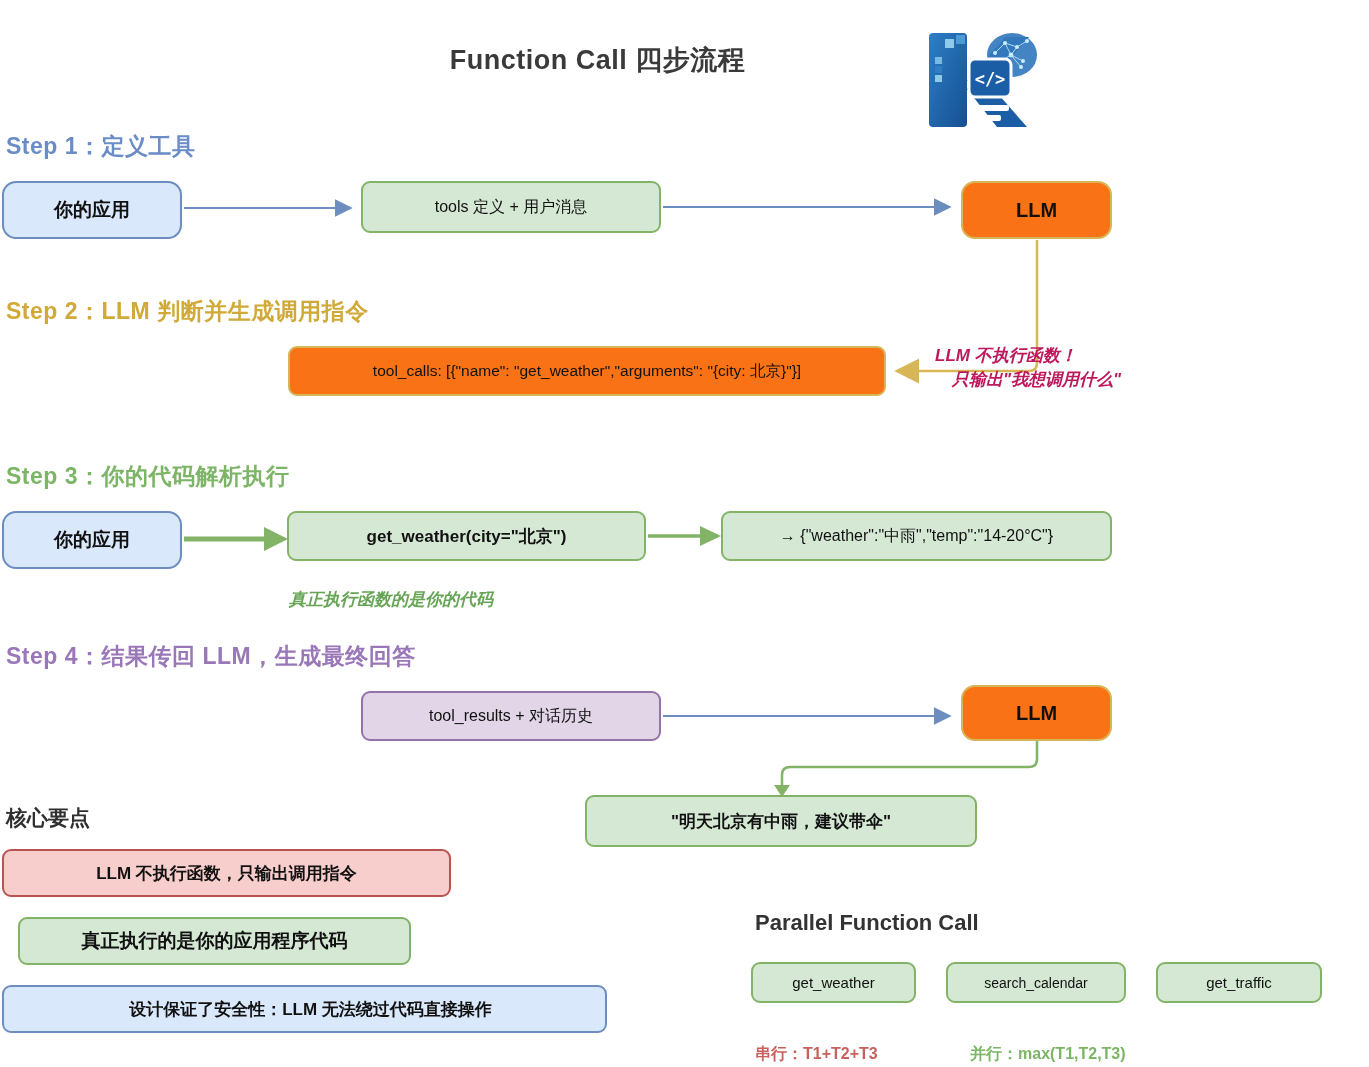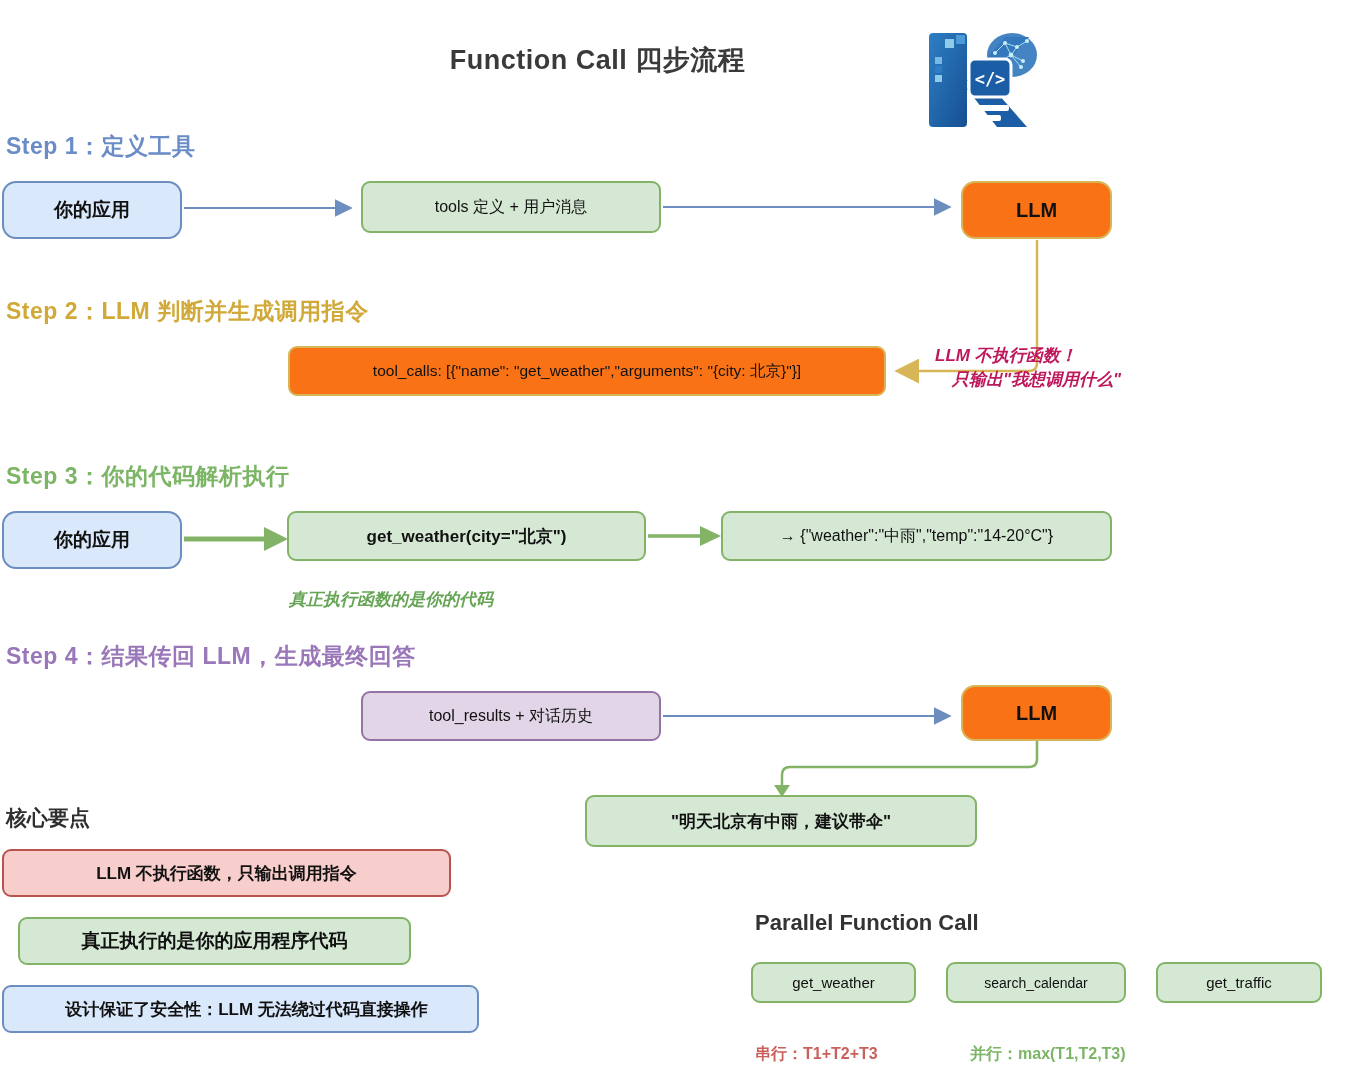--- a/index.html
+++ b/index.html
@@ -137,21 +137,21 @@
   <div class="box green bold" style="left:287px;top:511px;width:359px;height:50px;font-size:17px;">get_weather(city="北京")</div>
   <div class="box green" style="left:721px;top:511px;width:391px;height:50px;">→ {"weather":"中雨","temp":"14-20°C"}</div>
   <div class="abs note-green" style="left:289px;top:588px;">真正执行函数的是你的代码</div>
 
   <div class="box purple" style="left:361px;top:691px;width:300px;height:50px;">tool_results + 对话历史</div>
   <div class="box yellow bold r14" style="left:961px;top:685px;width:151px;height:56px;font-size:20px;">LLM</div>
   <div class="box green bold" style="left:585px;top:795px;width:392px;height:52px;font-size:17px;">"明天北京有中雨，建议带伞"</div>
 
   <div class="box red bold" style="left:2px;top:849px;width:449px;height:48px;font-size:17px;">LLM 不执行函数，只输出调用指令</div>
   <div class="box green bold" style="left:2px;top:917px;width:393px;height:48px;font-size:19px;margin-left:16px;">真正执行的是你的应用程序代码</div>
-  <div class="box blue bold" style="left:2px;top:985px;width:477px;height:48px;font-size:17px;padding-left:20px;">设计保证了安全性：LLM 无法绕过代码直接操作</div>
+  <div class="box blue bold" style="left:2px;top:985px;width:605px;height:48px;font-size:17px;padding-left:20px;">设计保证了安全性：LLM 无法绕过代码直接操作</div>
 
   <div class="box green" style="left:751px;top:962px;width:165px;height:41px;font-size:15px;">get_weather</div>
   <div class="box green" style="left:946px;top:962px;width:180px;height:41px;font-size:14px;">search_calendar</div>
   <div class="box green" style="left:1156px;top:962px;width:166px;height:41px;font-size:15px;">get_traffic</div>
   <div class="abs label-serial">串行：T1+T2+T3</div>
   <div class="abs label-parallel">并行：max(T1,T2,T3)</div>
 
 </div>
 
 </body></html>

